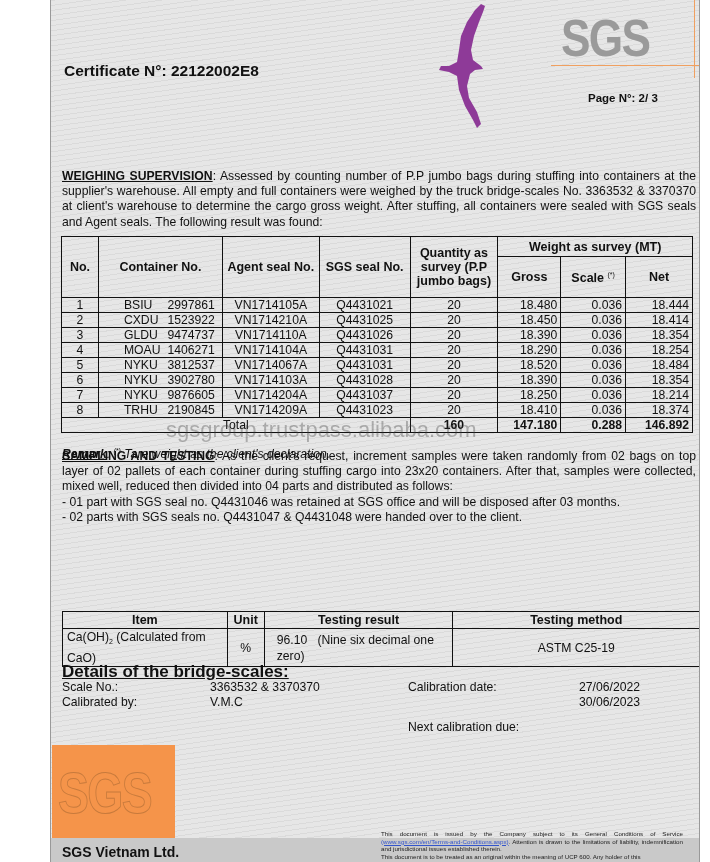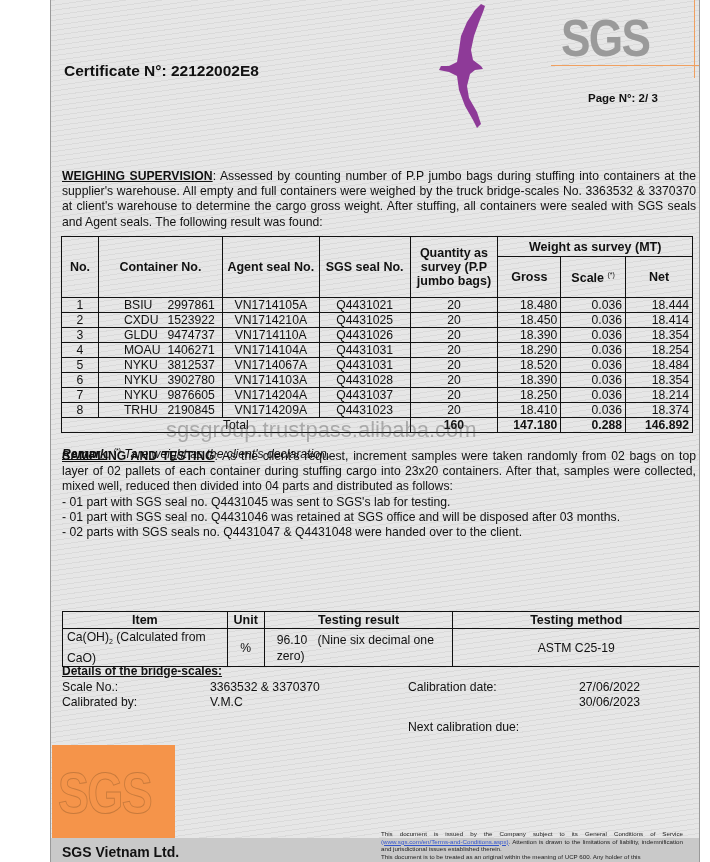--- a/index.html
+++ b/index.html
@@ -31,21 +31,21 @@
   .b { font-weight:bold; }
   .cont { display:flex; justify-content:space-between; padding-left:22px !important; padding-right:4px !important; }
 
   .remark { left:11px; top:447px; font-size:12.2px; font-style:italic; }
   .remark .lbl { font-weight:bold; text-decoration:underline; }
 
   .ttable { left:11px; top:611px; width:638px; font-size:12.2px; }
   .ttable td, .ttable th { border:1.5px solid #111; height:16px; line-height:16px; padding:0 4px; }
   .ttable th { font-weight:bold; font-size:12.5px; }
 
-  .details { left:11px; top:664px; font-size:12px; line-height:15px;text-align:right; }
+  .details { left:11px; top:664px; font-size:17px; line-height:15px;text-align:right; }
   .details .hd { font-weight:bold; text-decoration:underline; }
   .drow { position:absolute; font-size:12.2px; }
 
   .orange { left:1px; top:745px; width:123px; height:93px; background:#f5944a; }
   .orange-sgs { position:absolute; left:6px; top:14px; font-size:58px; font-weight:bold; color:transparent;
                 -webkit-text-stroke:1px #c77a3c; transform:scaleX(0.8); transform-origin:left top; letter-spacing:-2px; }
   .band { left:0; top:838px; width:648px; height:24px; background:#c9c9c9; }
   .company { left:11px; top:844px; font-size:14px; font-weight:bold; }
   .disclaimer { left:330px; top:830px; width:302px; font-size:6.2px; line-height:7.6px; text-align:justify; color:#222; }
   .disclaimer .link { color:#3355cc; text-decoration:underline; }
@@ -229,21 +229,20 @@
     </table>
 
   <div class="abs watermark">sgsgroup.trustpass.alibaba.com</div>
 
   <div class="abs remark">
     <span class="lbl">Remark</span>: <sup style="font-size:7px">(*)</sup><span> Tare weight as the client's declaration.</span>
   </div>
 
   <div class="abs para" style="top:449px;">
     <span class="heading">SAMPLING AND TESTING</span><span>:      As the client's request, increment samples were taken randomly from 02 bags on top layer of 02 pallets of each container during stuffing cargo into 23x20 containers. After that, samples were collected, mixed well, reduced then divided into 04 parts and distributed as follows:</span>
-    <div style="text-align:left">- 01 part with SGS seal no. Q4431045 was sent to SGS's lab for testing.</div>
     <div style="text-align:left">- 01 part with SGS seal no. Q4431046 was retained at SGS office and will be disposed after 03 months.</div>
     <div style="text-align:left">- 02 parts with SGS seals no. Q4431047 &amp; Q4431048 were handed over to the client.</div>
   </div>
 
 
   <table class="ttable">
     <colgroup>
         <col style="width:165px">
         <col style="width:37px">
         <col style="width:189px">

